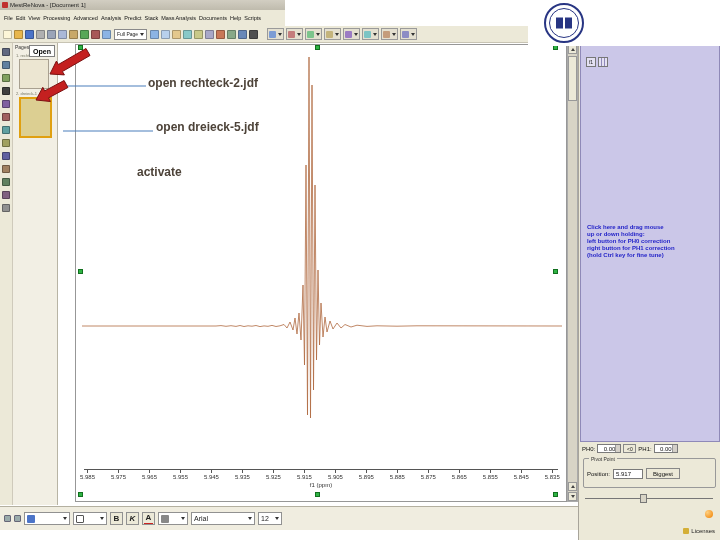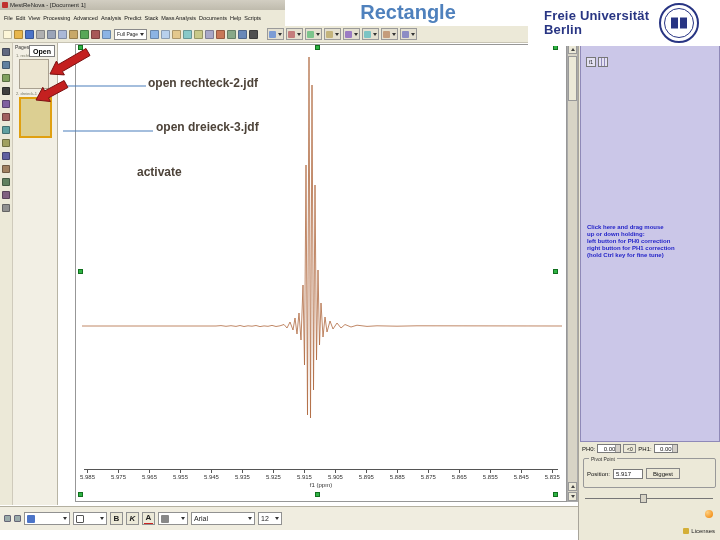--- a/index.html
+++ b/index.html
@@ -333,34 +333,29 @@
       <span>Arial</span>
       <span class="caret-down"></span>
     </span>
     <span class="dd" style="width:24px">
       <span>12</span>
       <span class="caret-down"></span>
     </span>
   </div>
 
   <div class="logo">
-    <div class="logo-text">
-      <div>Freie Universität</div>
-      <div>Berlin</div>
-    </div>
     <div class="seal">
       <div class="seal-inner"></div>
       <div class="seal-core"></div>
     </div>
   </div>
 
-  <div class="slide-title">Rectangle</div>
 
   <div class="ann ann1">open rechteck-2.jdf</div>
-  <div class="ann ann2">open dreieck-3.jdf</div>
+  <div class="ann ann2">open dreieck-5.jdf</div>
   <div class="ann ann3">activate</div>
 
   <svg class="overlay" width="720" height="540" viewBox="0 0 720 540">
     <line x1="62" y1="86" x2="146" y2="86" stroke="#4a7ebb" stroke-width="1.2"></line>
     <line x1="63" y1="131" x2="153" y2="131" stroke="#4a7ebb" stroke-width="1.2"></line>
     <path d="M50,74 L56.4,61.1 L58.4,64.5 L86,48.5 L90,55.5 L62.4,71.5 L64.4,74.9 Z" fill="#c42020" stroke="#7a1010" stroke-width="1"></path>
     <path d="M36,100 L42.8,87.3 L44.7,90.9 L64.1,80.5 L67.9,87.5 L48.5,97.9 L50.4,101.5 Z" fill="#c42020" stroke="#7a1010" stroke-width="1"></path>
   </svg>
 
 </div>

